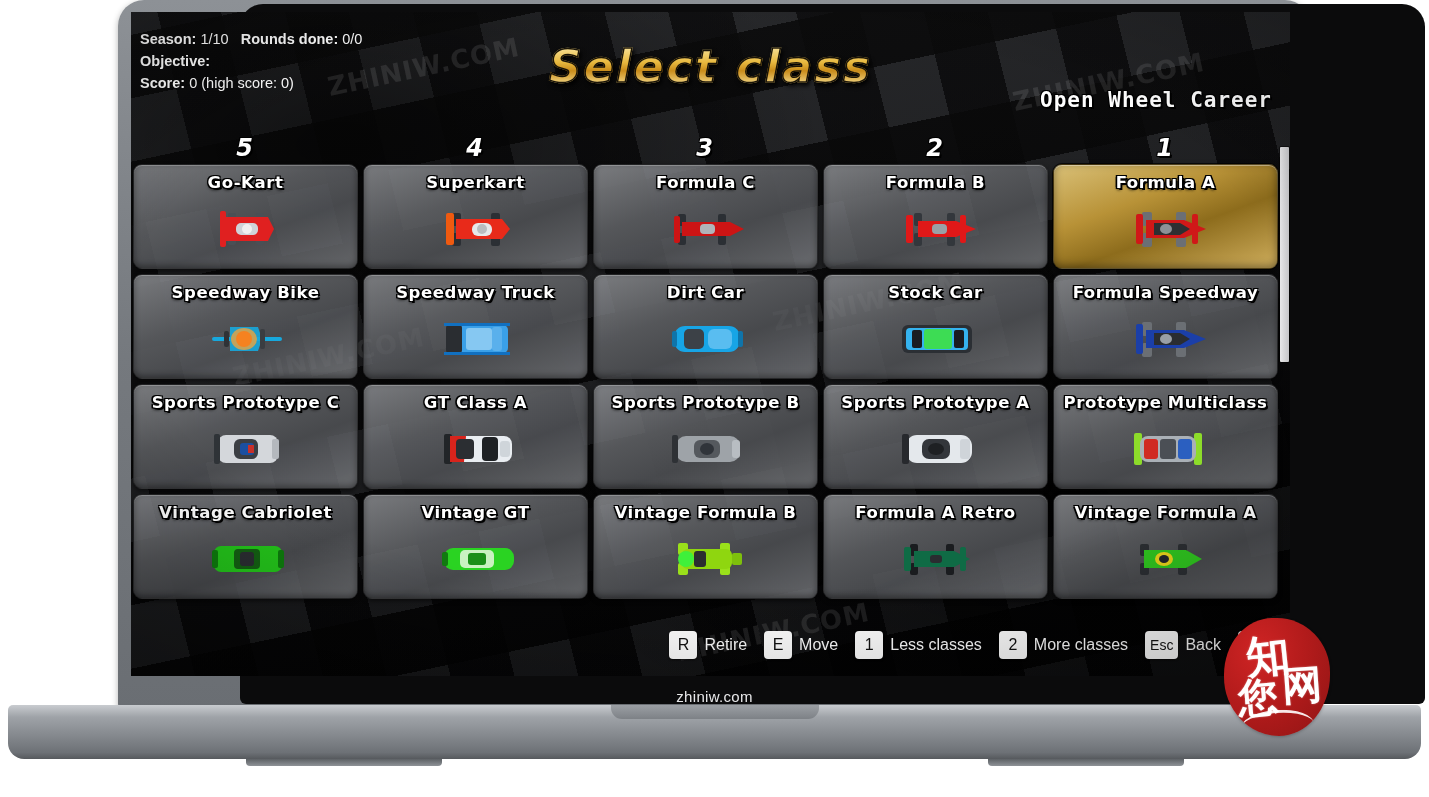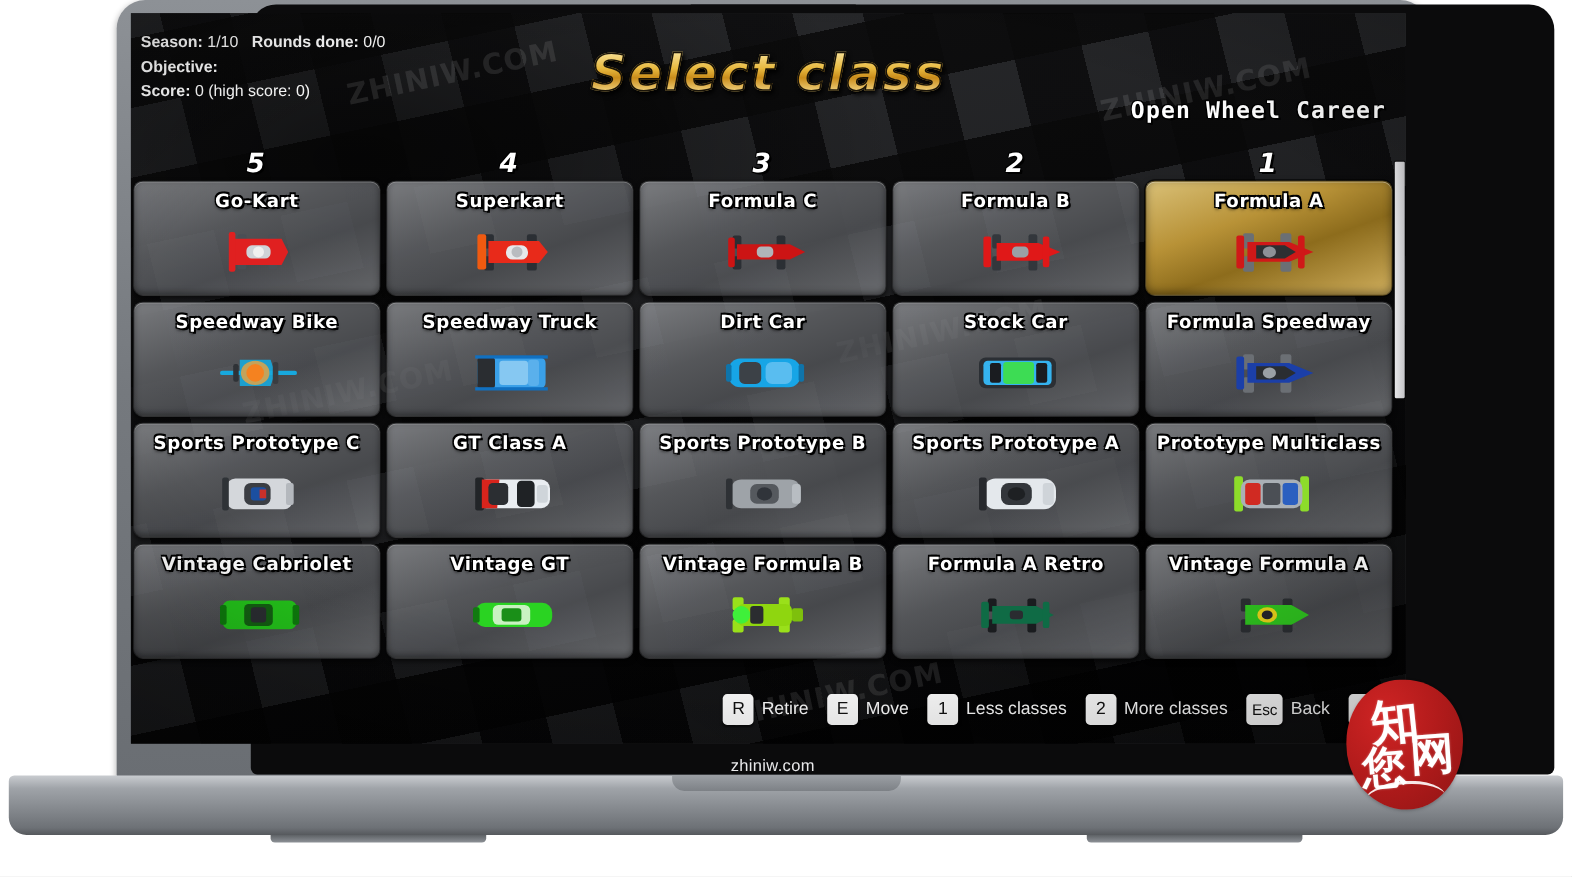--- a/index.html
+++ b/index.html
@@ -3,21 +3,21 @@
 <meta charset="utf-8">
 <style>
   * { box-sizing: border-box; margin:0; padding:0; }
   html,body { width:1429px; height:797px; background:#ffffff; overflow:hidden;
     font-family:"Liberation Sans", sans-serif; }
 
   #root { position:relative; width:1429px; height:797px; background:#fff; }
 
   
   .laptop-lid {
-    position:absolute; left:106px; top:0px; width:1193px; height:712px;
+    position:absolute; left:118px; top:0px; width:1193px; height:712px;
     background:linear-gradient(180deg,#8d9196 0%,#75797e 50%,#6a6e73 100%);
     border-radius:26px 26px 8px 8px;
     box-shadow:0 2px 6px rgba(0,0,0,.30);
   }
   .laptop-bezel {
     position:absolute; left:122px; top:4px; width:1185px; height:700px;
     background:#0b0b0c; border-radius:23px 23px 6px 6px;
   }
   .notch {
     position:absolute; left:50%; transform:translateX(-50%); top:4px;

